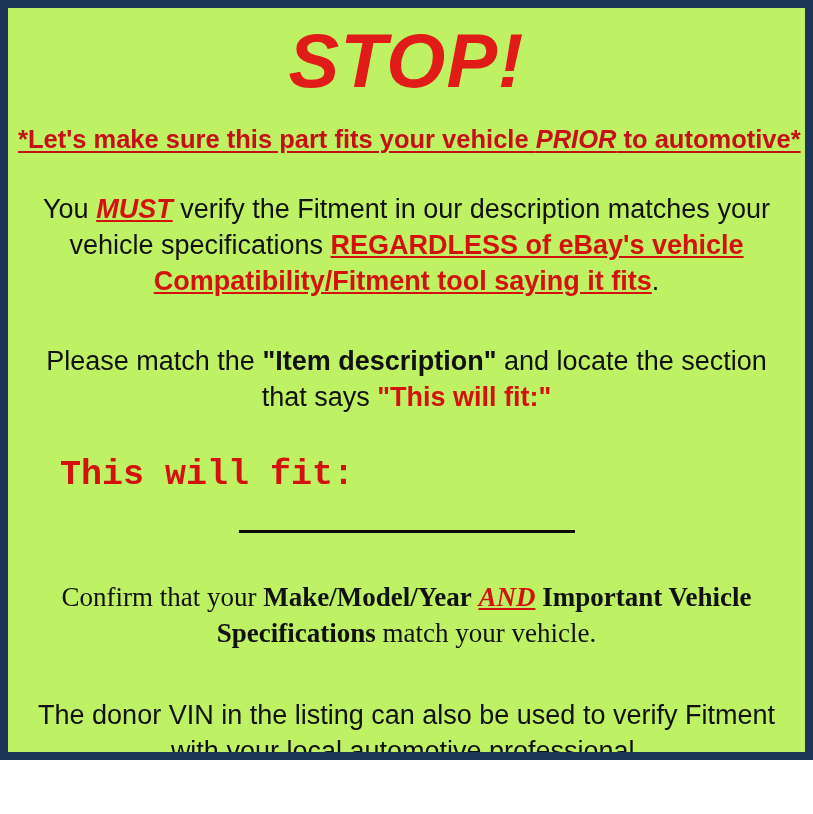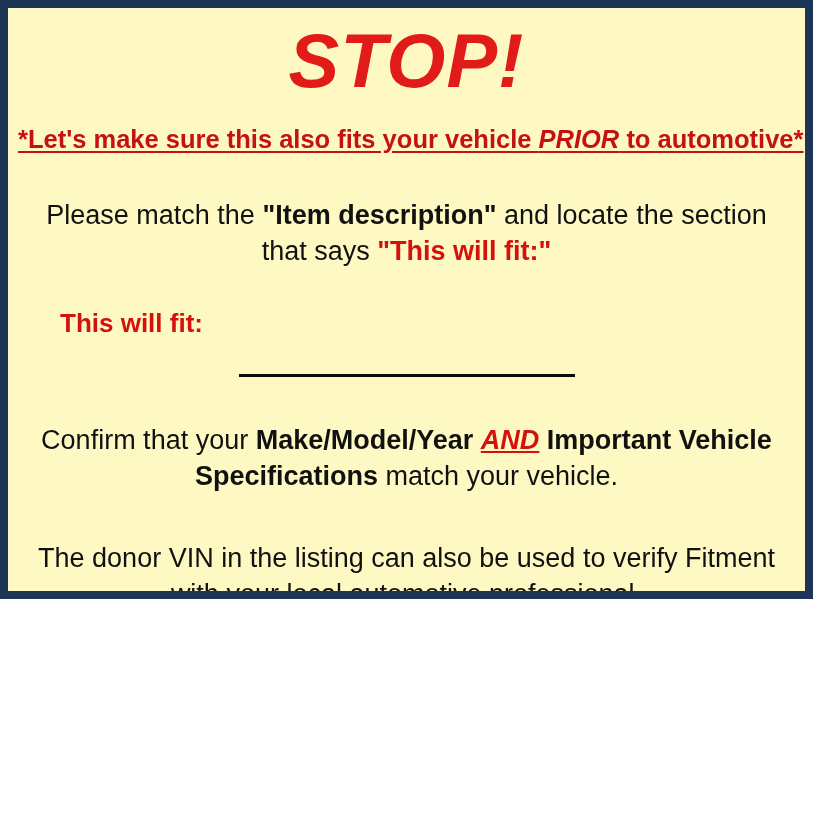--- a/index.html
+++ b/index.html
@@ -9,22 +9,22 @@
     background: #ffffff;
   }
   body {
     font-family: "Liberation Sans", sans-serif;
   }
 
   .notice-card {
     position: relative;
     box-sizing: border-box;
     width: 813px;
-    height: 599px;
-    background: #fef9c3;
+    height: 760px;
+    background: #bef264;
     border: 8px solid #1d3557;
     overflow: hidden;
   }
 
   .notice-inner {
     box-sizing: border-box;
     width: 100%;
     height: 100%;
     padding: 6px 10px 0 10px;
     text-align: center;
@@ -60,21 +60,21 @@
   
   .para {
     margin: 0;
     font-size: 27px;
     line-height: 1.33;
     color: #111111;
     padding: 0 14px;
   }
   .para.verify { margin-top: 38px; }
   .para.please { margin-top: 44px; }
-  .para.confirm { margin-top: 40px; }
+  .para.confirm { margin-top: 40px; font-family: Liberation Serif, serif; }
   .para.vin { margin-top: 46px; }
 
   
   .must {
     color: #D3120E;
     font-weight: bold;
     font-style: italic;
     text-decoration: underline;
     text-underline-offset: 2px;
   }
@@ -111,24 +111,25 @@
     margin: 0;
     font-size: 25px;
     line-height: 1.2;
     font-style: italic;
     color: #111111;
     text-decoration: underline;
     text-underline-offset: 2px;
   }
   .will-fit {
     margin: 2px 0 0 0;
-    font-size: 26px;
+    font-size: 35px;
     line-height: 1.2;
     font-weight: bold;
     color: #D3120E;
+    font-family: Liberation Mono, monospace;
   }
   .make-model {
     margin: 24px 0 0 0;
     padding-left: 42px;
     text-align: left;
     font-size: 23px;
     line-height: 1.2;
     font-weight: bold;
     color: #D3120E;
     letter-spacing: 0.1px;
@@ -148,22 +149,23 @@
   }
 </style>
 </head>
 <body>
 
 <div class="notice-card">
   <div class="notice-inner">
 
     <h1 class="stop-title">STOP!</h1>
 
-    <p class="tagline"><span>*Let's make sure this also fits your vehicle </span><span class="ital">PRIOR</span><span> to automotive*</span></p>
+    <p class="tagline"><span>*Let's make sure this part fits your vehicle </span><span class="ital">PRIOR</span><span> to automotive*</span></p>
 
+    <p class="para verify"><span>You </span><span class="must">MUST</span><span> verify the Fitment in our description matches your vehicle specifications </span><span class="regardless">REGARDLESS of eBay's vehicle Compatibility/Fitment tool saying it fits</span><span>.</span></p>
 
     <p class="para please"><span>Please match the </span><span class="bold-black">"Item description"</span><span> and locate the section that says </span><span class="red-bold">"This will fit:"</span></p>
 
     <div class="example-block">
       <div class="will-fit">This will fit:</div>
     </div>
 
 
     <div class="divider-wrap">
       <span class="divider"></span>

